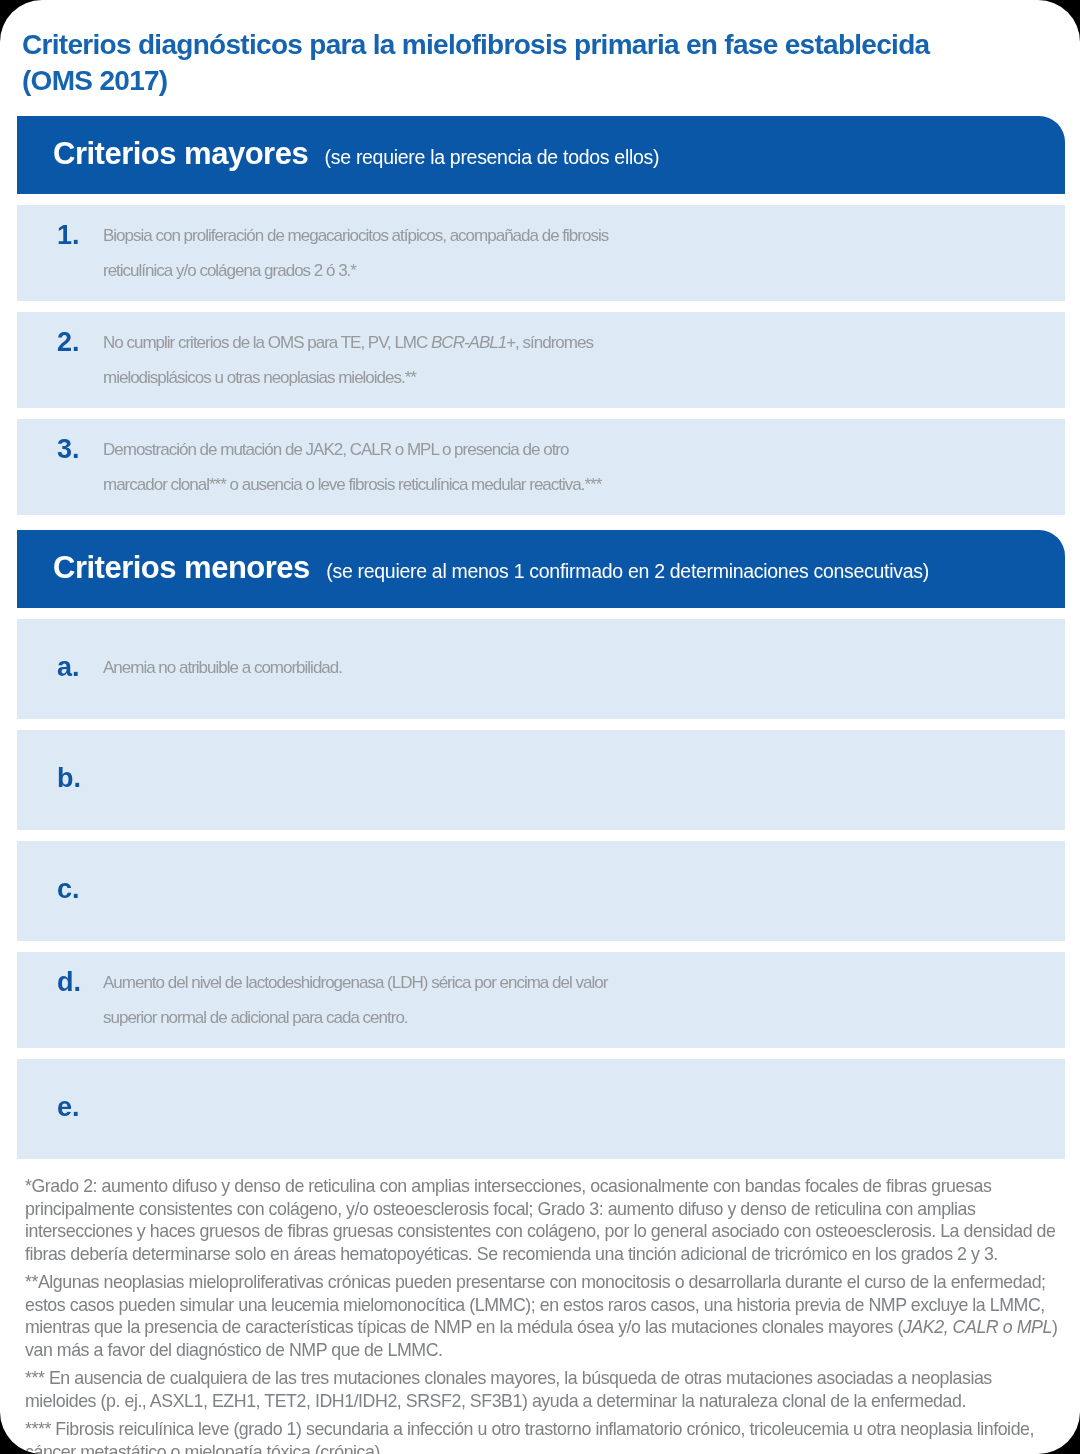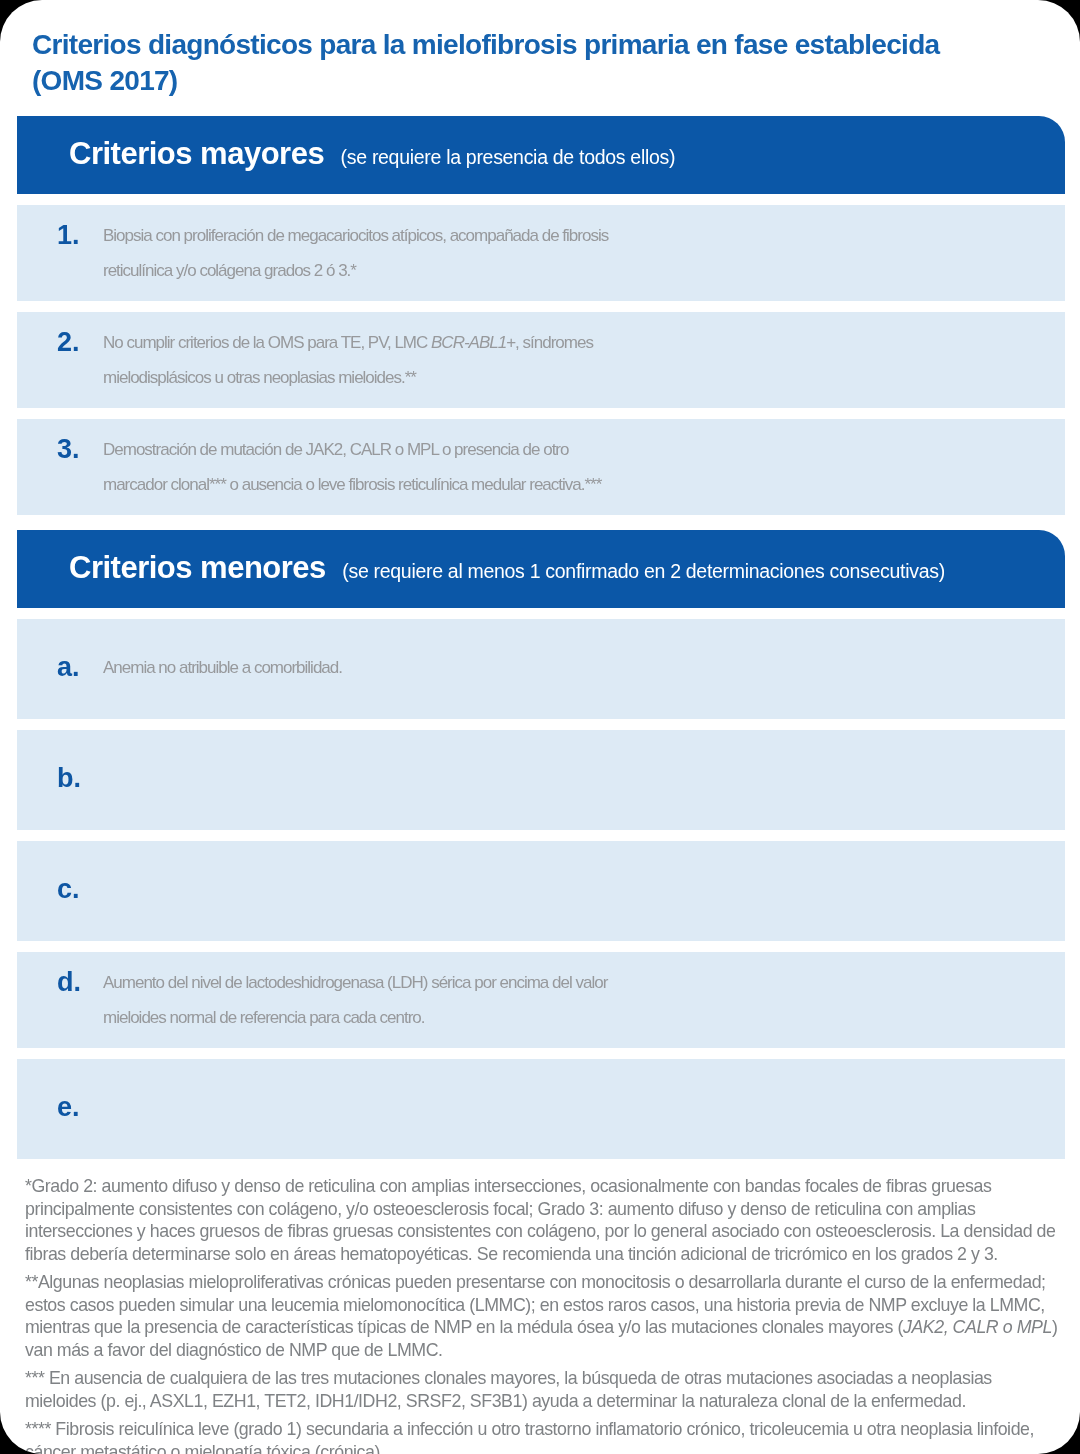--- a/index.html
+++ b/index.html
@@ -6,30 +6,30 @@
   body{
     width:1080px;height:1454px;background:#000;
     font-family:"Liberation Sans","DejaVu Sans",sans-serif;
     -webkit-font-smoothing:antialiased;
   }
   .card{
     position:relative;width:1080px;height:1454px;box-sizing:border-box;
     background:#fff;border-radius:42px;overflow:hidden;
   }
   .title{
-    margin:0;padding:27px 20px 0 32px;
+    margin:0;padding:27px 20px 0 22px;
     color:var(--accent-blue,#1663AF);
     font-size:28px;font-weight:bold;line-height:36px;letter-spacing:-0.7px;
     white-space:pre-line;
   }
   .banner{
     margin:17px 15px 0 17px;height:78px;box-sizing:border-box;
     background:var(--banner-blue,#0B57A7);
     border-radius:0 26px 0 0;
-    padding-left:52px;line-height:76px;white-space:nowrap;
+    padding-left:36px;line-height:76px;white-space:nowrap;
     color:#fff;
   }
   .banner.menores{margin-top:15px;}
   .banner-h{font-size:31px;font-weight:bold;letter-spacing:-0.5px;}
   .banner-s{font-size:19.5px;margin-left:12px;letter-spacing:-0.3px;}
   .box{
     margin:11px 15px 0 17px;box-sizing:border-box;
     background:var(--box-blue,#DDEAF5);
     display:flex;align-items:flex-start;
     height:96px;padding:13px 18px 0 40px;
@@ -102,21 +102,21 @@
       <span class="marker">b.</span>
     </div>
 
     <div class="box single">
       <span class="marker">c.</span>
     </div>
 
     <div class="box">
       <span class="marker">d.</span>
       <span class="itext">Aumento del nivel de lactodeshidrogenasa (LDH) sérica por encima del valor
-mieloides normal de referencia para cada centro.</span>
+superior normal de adicional para cada centro.</span>
     </div>
 
     <div class="box single">
       <span class="marker">e.</span>
     </div>
   </section>
 
   <div class="footnotes">
     <p>*Grado 2: aumento difuso y denso de reticulina con amplias intersecciones, ocasionalmente con bandas focales de fibras gruesas principalmente consistentes con colágeno, y/o osteoesclerosis focal; Grado 3: aumento difuso y denso de reticulina con amplias intersecciones y haces gruesos de fibras gruesas consistentes con colágeno, por lo general asociado con osteoesclerosis. La densidad de fibras debería determinarse solo en áreas hematopoyéticas. Se recomienda una tinción adicional de tricrómico en los grados 2 y 3.</p>
     <p>**Algunas neoplasias mieloproliferativas crónicas pueden presentarse con monocitosis o desarrollarla durante el curso de la enfermedad; estos casos pueden simular una leucemia mielomonocítica (LMMC); en estos raros casos, una historia previa de NMP excluye la LMMC, mientras que la presencia de características típicas de NMP en la médula ósea y/o las mutaciones clonales mayores (<i>JAK2, CALR o MPL</i>) van más a favor del diagnóstico de NMP que de LMMC.</p>

